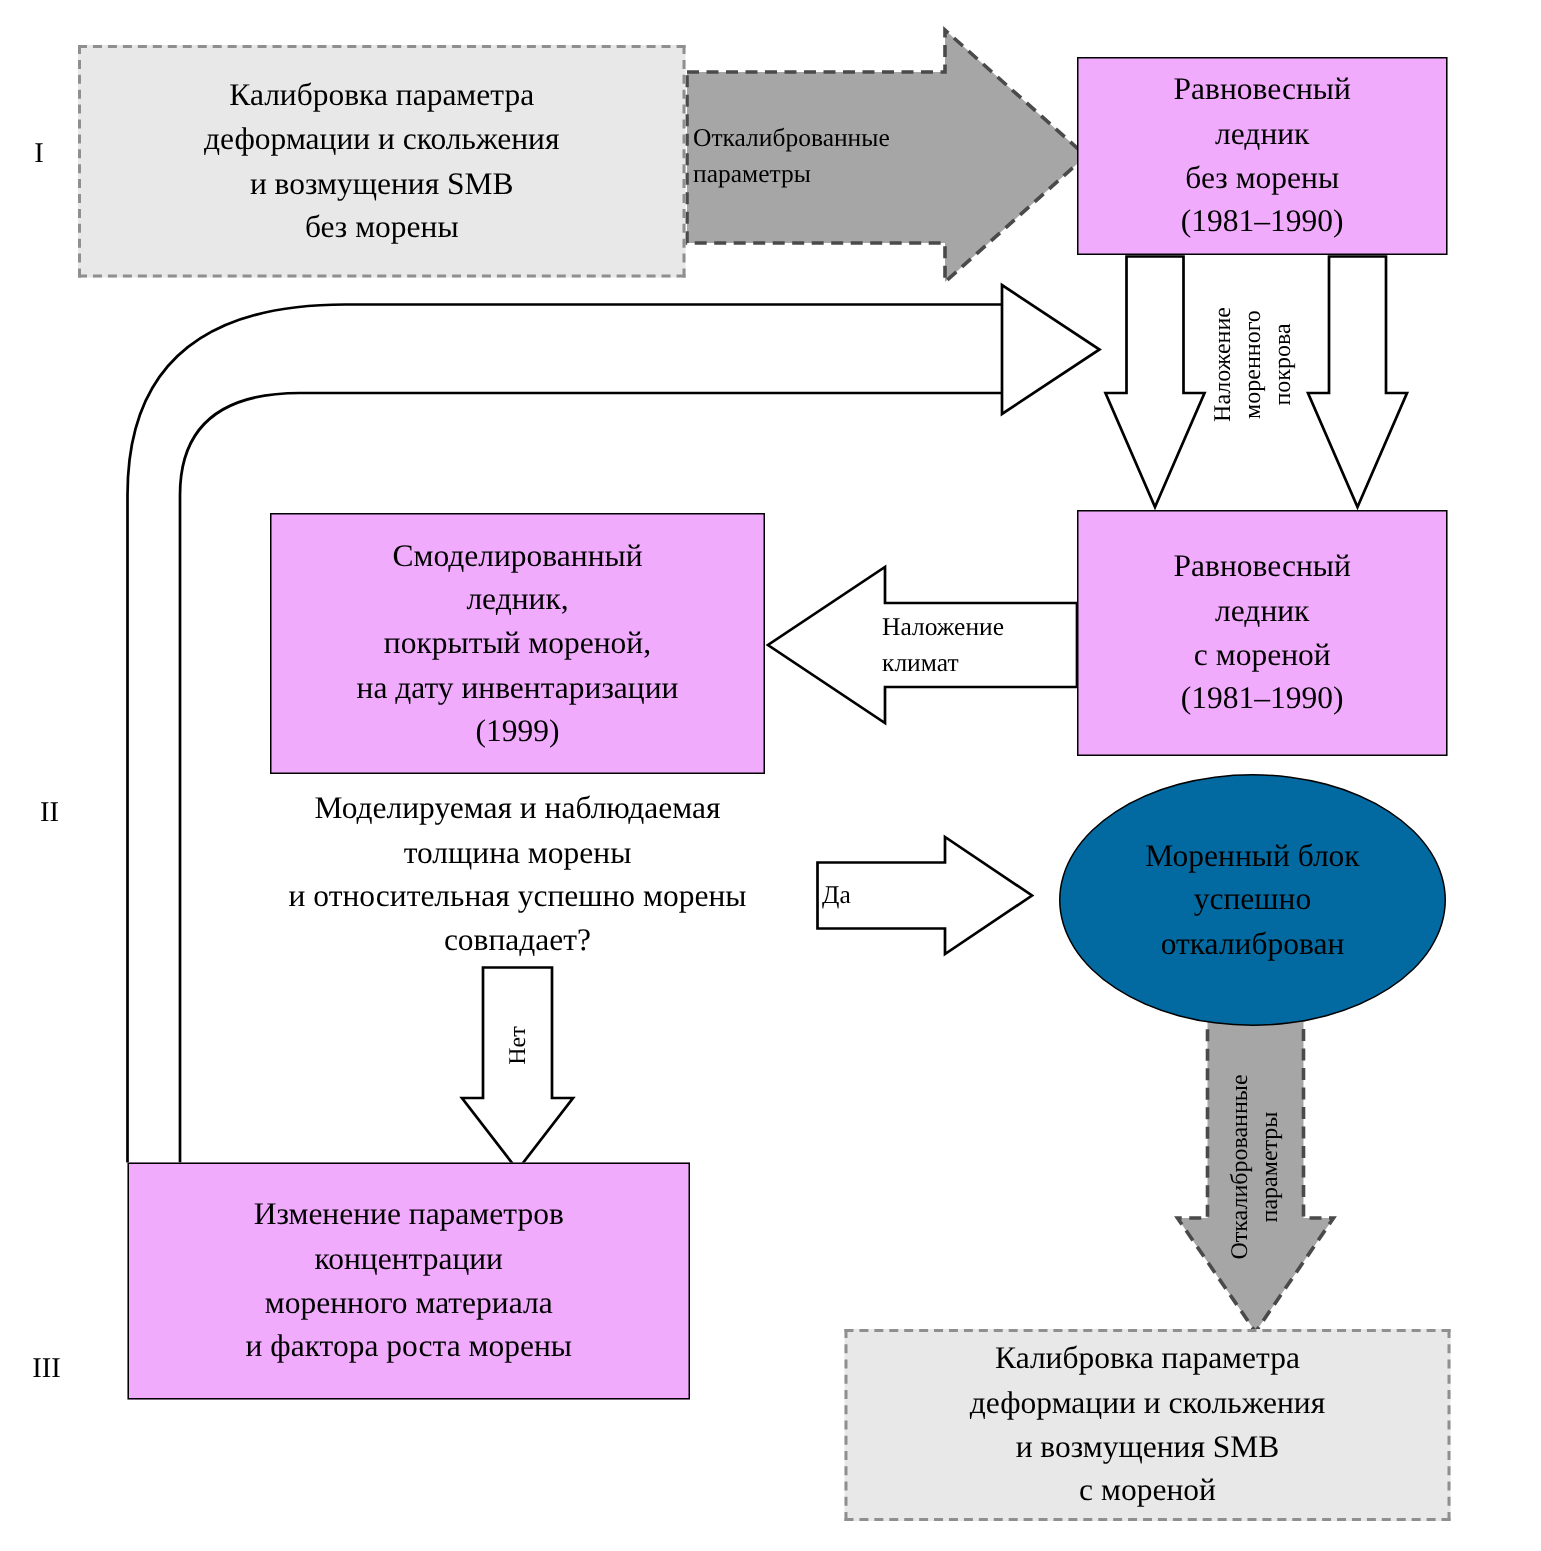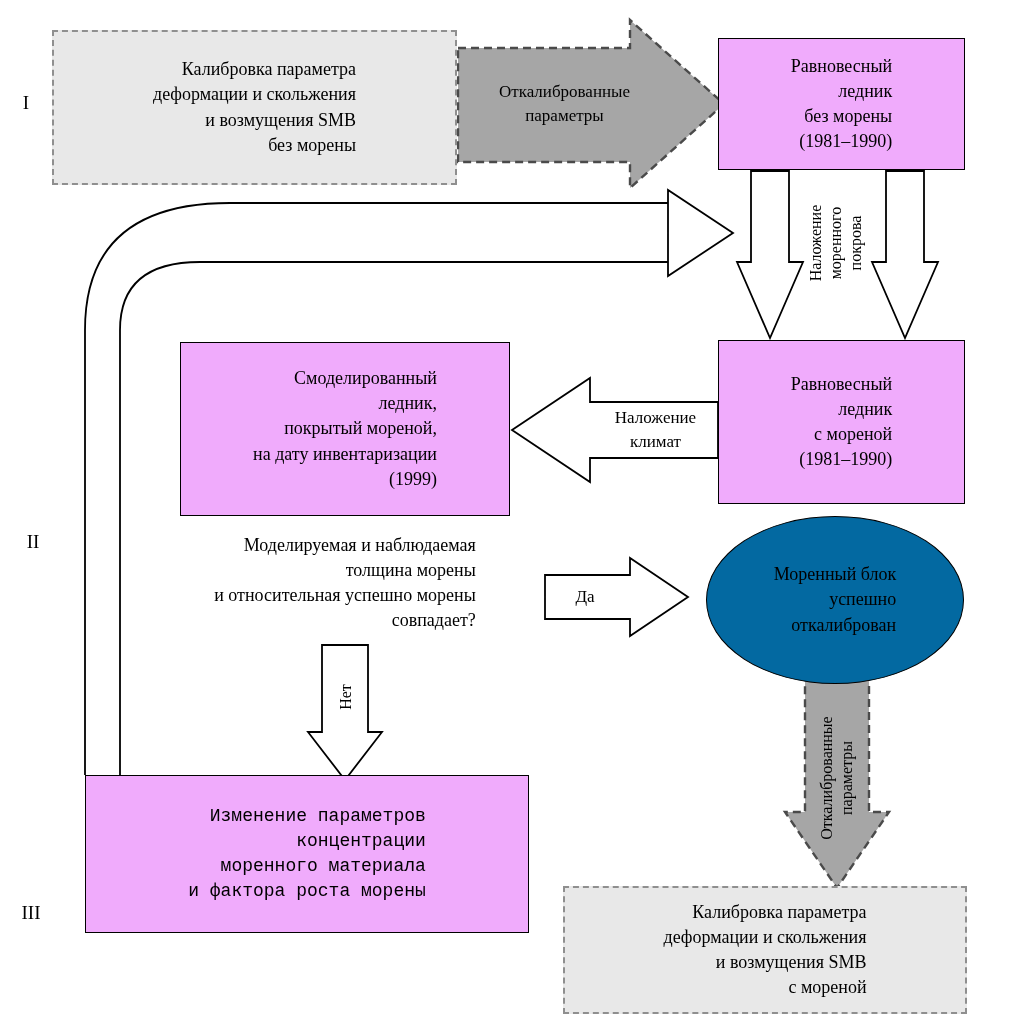--- a/index.html
+++ b/index.html
@@ -4,27 +4,27 @@
 <style>
   * { margin:0; padding:0; box-sizing:border-box; }
   html,body { background:#ffffff; }
   .canvas {
     position:relative; width:1027px; height:1034px; background:#ffffff;
     font-family:"Liberation Serif", serif; color:#000;
   }
   .layer { position:absolute; left:0; top:0; }
   .node {
     position:absolute; display:flex; align-items:center; justify-content:center;
-    text-align:right; white-space:pre-line; font-size:18px; line-height:1.4; z-index:2;
+    text-align:center; white-space:pre-line; font-size:21px; line-height:1.4; z-index:2;
   }
   .solid { background:#f0abfc; border:1.6px solid #000; }
   .dashedbox { background:#e8e8e8; border:2px dashed #8f8f8f; }
   .ellipse { background:#0369a1; border:1.6px solid #000; border-radius:50%; }
   .label {
-    position:absolute; text-align:center; white-space:pre-line;
+    position:absolute; white-space:pre-line;
     font-size:17px; line-height:1.4; z-index:3;
   }
   .vlabel {
     position:absolute; display:flex; align-items:center; justify-content:center;
     text-align:center; white-space:pre-line; font-size:16px; line-height:1.25;
     transform:rotate(-90deg); z-index:3;
   }
   .roman { position:absolute; font-size:19px; width:40px; text-align:center; z-index:3; }
   .whitearrow { fill:#ffffff; stroke:#000000; stroke-width:1.8; }
   .grayarrow { stroke:#4a4a4a; stroke-width:2.4; stroke-dasharray:8 5; }
@@ -83,21 +83,21 @@
 
   <div class="node" style="left:148px; top:530px; width:394px; height:106px;">Моделируемая и наблюдаемая
 толщина морены
 и относительная успешно морены
 совпадает?</div>
 
   <div class="node ellipse" style="left:706px; top:516px; width:258px; height:168px;">Моренный блок
 успешно
 откалиброван</div>
 
-  <div class="node solid" style="left:85px; top:775px; width:444px; height:158px;font-family:Liberation Mono, monospace;">Изменение параметров
+  <div class="node solid" style="left:85px; top:775px; width:375px; height:158px;">Изменение параметров
 концентрации
 моренного материала
 и фактора роста морены</div>
 
   <div class="node dashedbox" style="left:563px; top:886px; width:404px; height:128px;">Калибровка параметра
 деформации и скольжения
 и возмущения SMB
 с мореной</div>
 
   <div class="label" style="left:462px; top:80px; width:205px;">Откалиброванные

